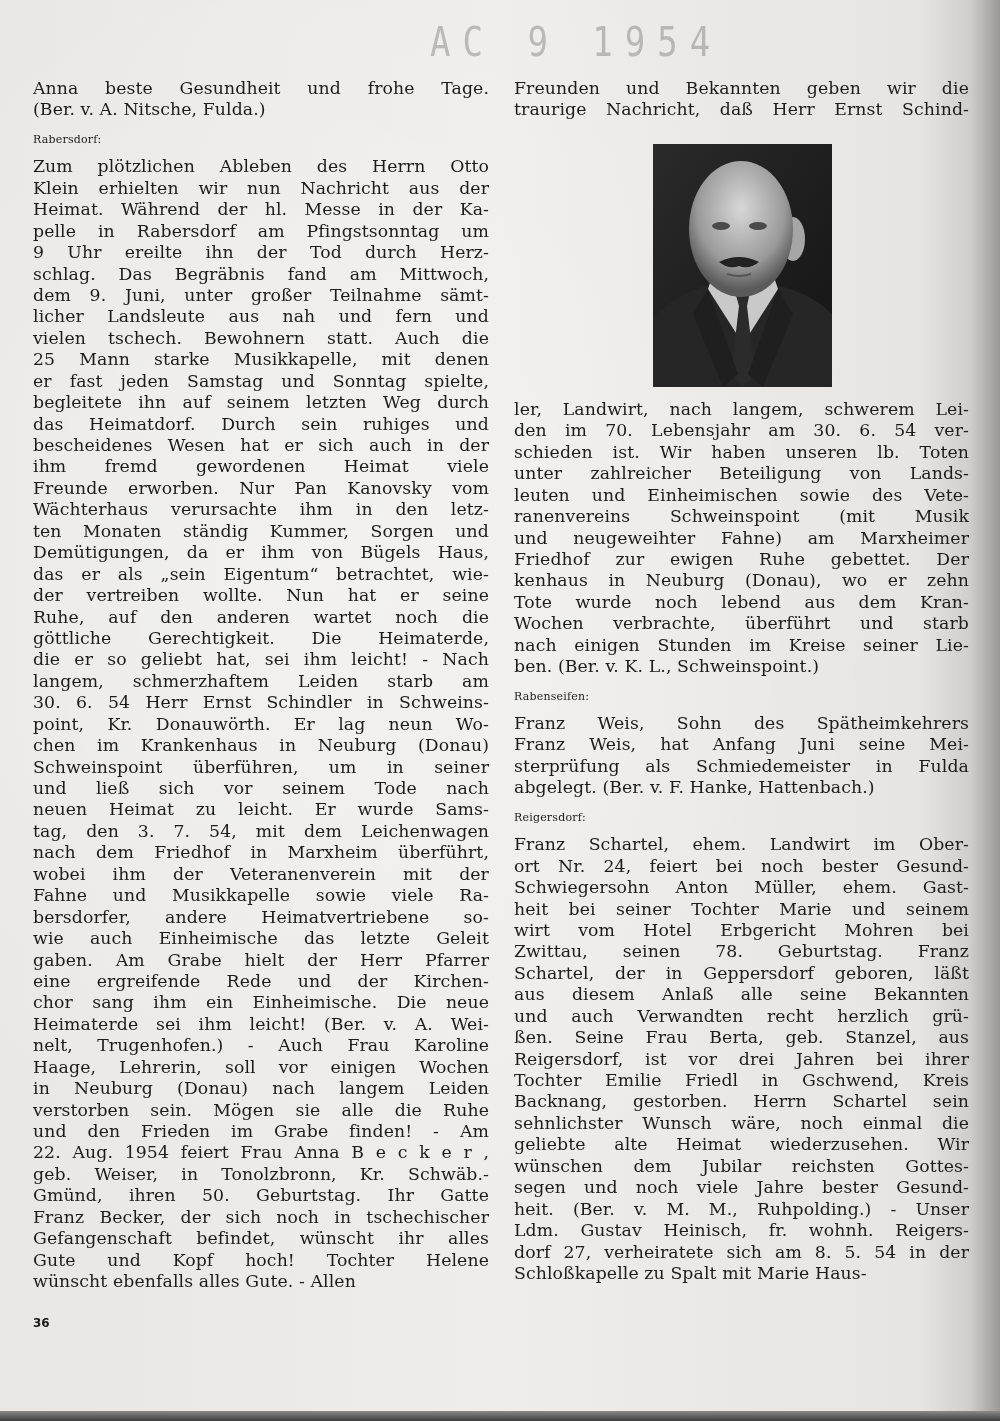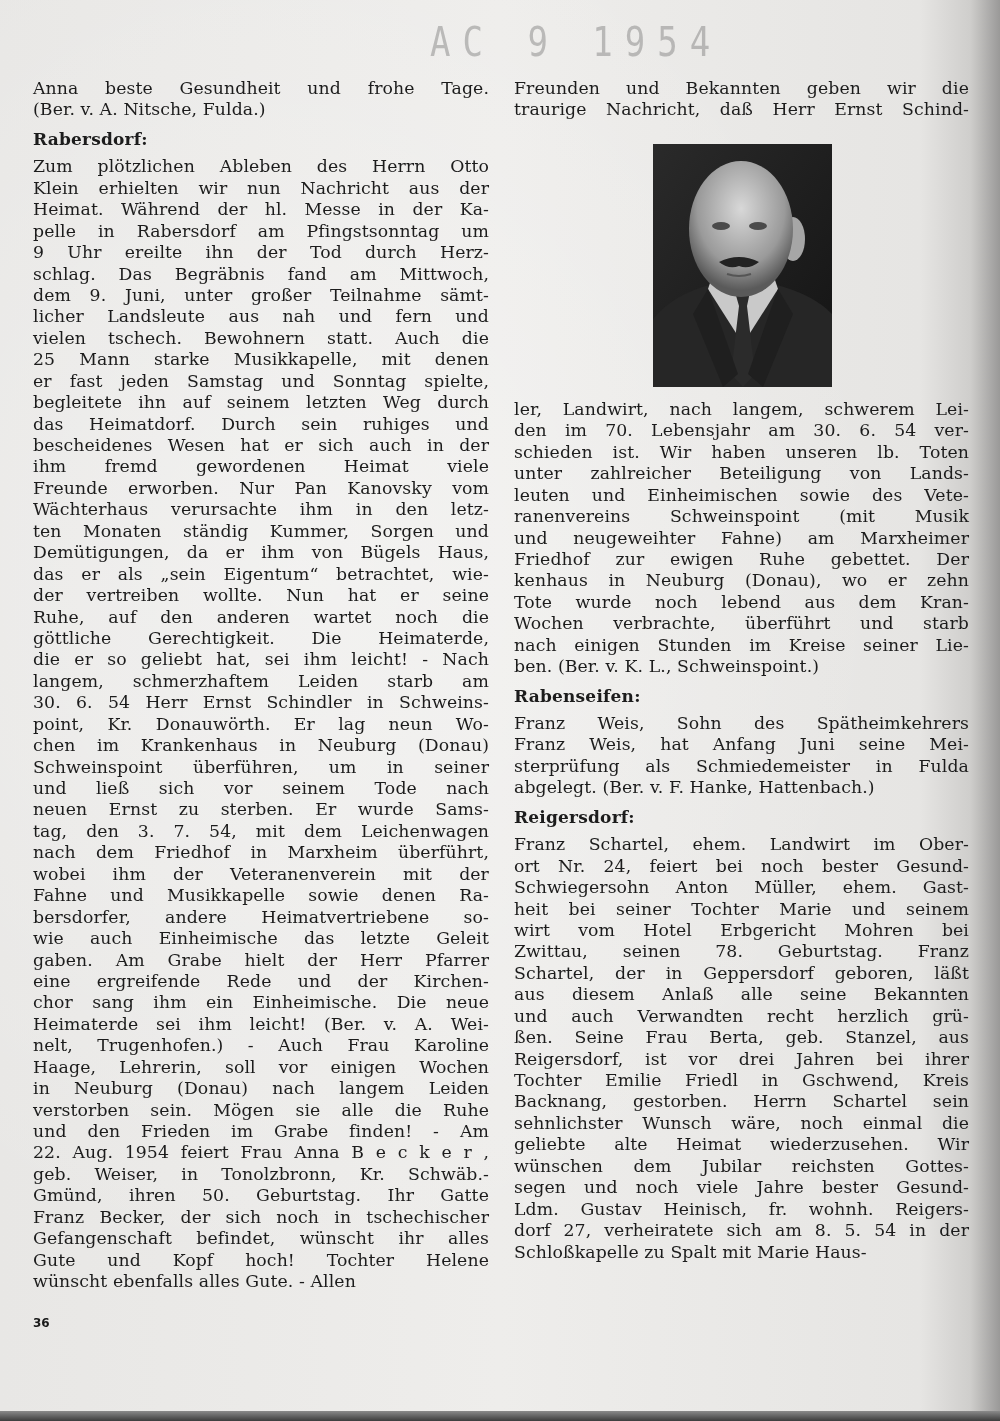--- a/index.html
+++ b/index.html
@@ -50,22 +50,22 @@
       display: block;
       white-space: nowrap;
       text-align: justify;
       text-align-last: justify;
       height: 21.45px;
       overflow: visible;
     }
     .line.last { text-align-last: left; }
     .heading {
       display: block;
-      font-weight: bold;
-      font-size: 17px;
+      font-weight: normal;
+      font-size: 11px;
       height: 21.45px;
       margin: 8px 0 6px 0;
       letter-spacing: 0.2px;
     }
     .photo {
       position: absolute;
       left: 653px;
       top: 144px;
       width: 179px;
       height: 243px;
@@ -119,25 +119,25 @@
           <span class="line">der vertreiben wollte. Nun hat er seine</span>
           <span class="line">Ruhe, auf den anderen wartet noch die</span>
           <span class="line">göttliche Gerechtigkeit. Die Heimaterde,</span>
           <span class="line">die er so geliebt hat, sei ihm leicht! - Nach</span>
           <span class="line">langem, schmerzhaftem Leiden starb am</span>
           <span class="line">30. 6. 54 Herr Ernst Schindler in Schweins-</span>
           <span class="line">point, Kr. Donauwörth. Er lag neun Wo-</span>
           <span class="line">chen im Krankenhaus in Neuburg (Donau)</span>
           <span class="line">Schweinspoint überführen, um in seiner</span>
           <span class="line">und ließ sich vor seinem Tode nach</span>
-          <span class="line">neuen Ernst zu sterben. Er wurde Sams-</span>
+          <span class="line">neuen Heimat zu leicht. Er wurde Sams-</span>
           <span class="line">tag, den 3. 7. 54, mit dem Leichenwagen</span>
           <span class="line">nach dem Friedhof in Marxheim überführt,</span>
           <span class="line">wobei ihm der Veteranenverein mit der</span>
-          <span class="line">Fahne und Musikkapelle sowie denen Ra-</span>
+          <span class="line">Fahne und Musikkapelle sowie viele Ra-</span>
           <span class="line">bersdorfer, andere Heimatvertriebene so-</span>
           <span class="line">wie auch Einheimische das letzte Geleit</span>
           <span class="line">gaben. Am Grabe hielt der Herr Pfarrer</span>
           <span class="line">eine ergreifende Rede und der Kirchen-</span>
           <span class="line">chor sang ihm ein Einheimische. Die neue</span>
           <span class="line">Heimaterde sei ihm leicht! (Ber. v. A. Wei-</span>
           <span class="line">nelt, Trugenhofen.) - Auch Frau Karoline</span>
           <span class="line">Haage, Lehrerin, soll vor einigen Wochen</span>
           <span class="line">in Neuburg (Donau) nach langem Leiden</span>
           <span class="line">verstorben sein. Mögen sie alle die Ruhe</span>
@@ -198,20 +198,21 @@
           <span class="line">aus diesem Anlaß alle seine Bekannten</span>
           <span class="line">und auch Verwandten recht herzlich grü-</span>
           <span class="line">ßen. Seine Frau Berta, geb. Stanzel, aus</span>
           <span class="line">Reigersdorf, ist vor drei Jahren bei ihrer</span>
           <span class="line">Tochter Emilie Friedl in Gschwend, Kreis</span>
           <span class="line">Backnang, gestorben. Herrn Schartel sein</span>
           <span class="line">sehnlichster Wunsch wäre, noch einmal die</span>
           <span class="line">geliebte alte Heimat wiederzusehen. Wir</span>
           <span class="line">wünschen dem Jubilar reichsten Gottes-</span>
           <span class="line">segen und noch viele Jahre bester Gesund-</span>
+          <span class="line">heit. (Ber. v. M. M., Ruhpolding.) - Unser</span>
           <span class="line">Ldm. Gustav Heinisch, fr. wohnh. Reigers-</span>
           <span class="line">dorf 27, verheiratete sich am 8. 5. 54 in der</span>
           <span class="line last">Schloßkapelle zu Spalt mit Marie Haus-</span>
         </div>
     </div>
   </div>
 
   <div class="photo" title="Portrait photo of Ernst Schindler">
     <svg width="179" height="243" viewBox="0 0 179 243">
       <defs>

